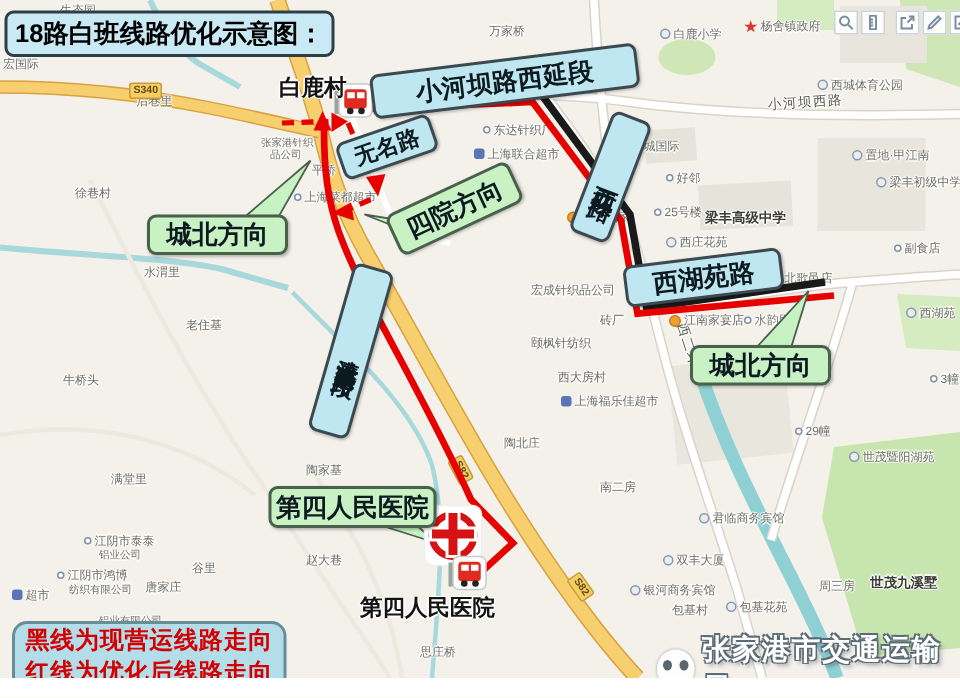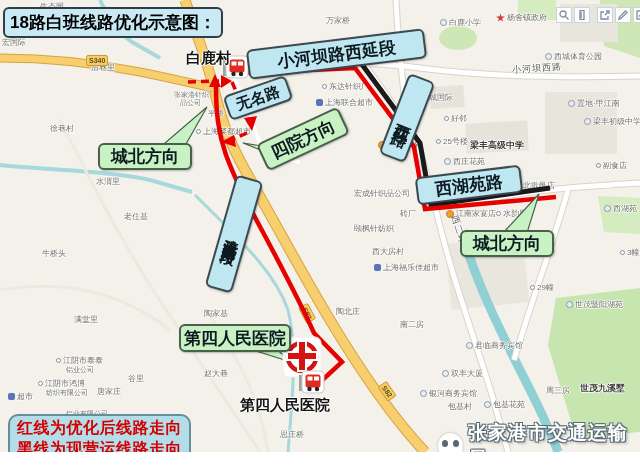--- a/index.html
+++ b/index.html
@@ -151,21 +151,21 @@
         <span class="ml tiny" style="left: 66px; top: 409px;"><b>铝业有限公司</b></span>
         <span class="ml " style="left: 8px; top: 392px;"><i class="poi poi-m"></i><b>超市</b></span>
         <span class="ml " style="left: 204px; top: 369px;"><b>赵大巷</b></span>
         <span class="ml " style="left: 280px; top: 430px;"><b>思庄桥</b></span>
         <span class="ml " style="left: 354px; top: 189px;"><b>宏成针织品公司</b></span>
         <span class="ml " style="left: 352px; top: 209px; margin-left: 48px;"><b>砖厂</b></span>
         <span class="ml " style="left: 354px; top: 224px;"><b>颐枫针纺织</b></span>
         <span class="ml " style="left: 372px; top: 247px;"><b>西大房村</b></span>
         <span class="ml " style="left: 374px; top: 263px;"><i class="poi poi-m"></i><b>上海福乐佳超市</b></span>
         <span class="ml street" style="left: 440px; top: 230px; transform: rotate(72deg);"><b>西二环路</b></span>
-        <span class="ml " style="left: 336px; top: 307px;"><b>陶北庄</b></span>
+        <span class="ml " style="left: 336px; top: 291px;"><b>陶北庄</b></span>
         <span class="ml " style="left: 400px; top: 320px;"><b>南二房</b></span>
         <span class="ml " style="left: 516px; top: 181px;"><i class="poi poi-o"></i><b>北歌邑店</b></span>
         <span class="ml " style="left: 446px; top: 209px;"><i class="poi poi-smile"></i><b>江南家宴店</b></span>
         <span class="ml " style="left: 496px; top: 209px;"><i class="poi poi-o"></i><b>水韵里</b></span>
         <span class="ml " style="left: 596px; top: 161px;"><i class="poi poi-o"></i><b>副食店</b></span>
         <span class="ml " style="left: 604px; top: 204px;"><i class="poi poi-a"></i><b>西湖苑</b></span>
         <span class="ml " style="left: 620px; top: 248px;"><i class="poi poi-o"></i><b>3幢</b></span>
         <span class="ml " style="left: 530px; top: 283px;"><i class="poi poi-o"></i><b>29幢</b></span>
         <span class="ml " style="left: 566px; top: 300px;"><i class="poi poi-a"></i><b>世茂暨阳湖苑</b></span>
         <span class="ml " style="left: 466px; top: 341px;"><i class="poi poi-a"></i><b>君临商务宾馆</b></span>
@@ -239,22 +239,22 @@
     <div class="co vert" style="left:393px;top:75px;width:28px;height:86px;font-size:16px;transform:rotate(21deg);">西二环路</div>
     <div class="co" style="left:416px;top:171px;width:106px;height:28px;font-size:17px;transform:rotate(-7deg);">西湖苑路</div>
     <div class="co green" style="left:98px;top:143px;width:94px;height:27px;font-size:17px;">城北方向</div>
     <div class="co green" style="left:460px;top:230px;width:94px;height:27px;font-size:17px;">城北方向</div>
     <div class="co vert" style="left:220px;top:176px;width:28px;height:116px;font-size:15px;transform:rotate(16deg);">疏港高速下路段</div>
     <div class="co green" style="left:179px;top:324px;width:112px;height:28px;font-size:17px;">第四人民医院</div>
 
     <div id="title">18路白班线路优化示意图：</div>
 
     <div id="legend">
+      <div>黑线为现营运线路走向</div>
       <div>红线为优化后线路走向</div>
-      <div>黑线为现营运线路走向</div>
     </div>
 
     <div id="watermark">
       <div id="wm-logo"></div>
       <div id="wm-text">张家港市交通运输局</div>
     </div>
 
     <div id="toolbar">
       <div class="tb" title="zoom">
         <svg width="10" height="10" viewBox="0 0 10 10">

